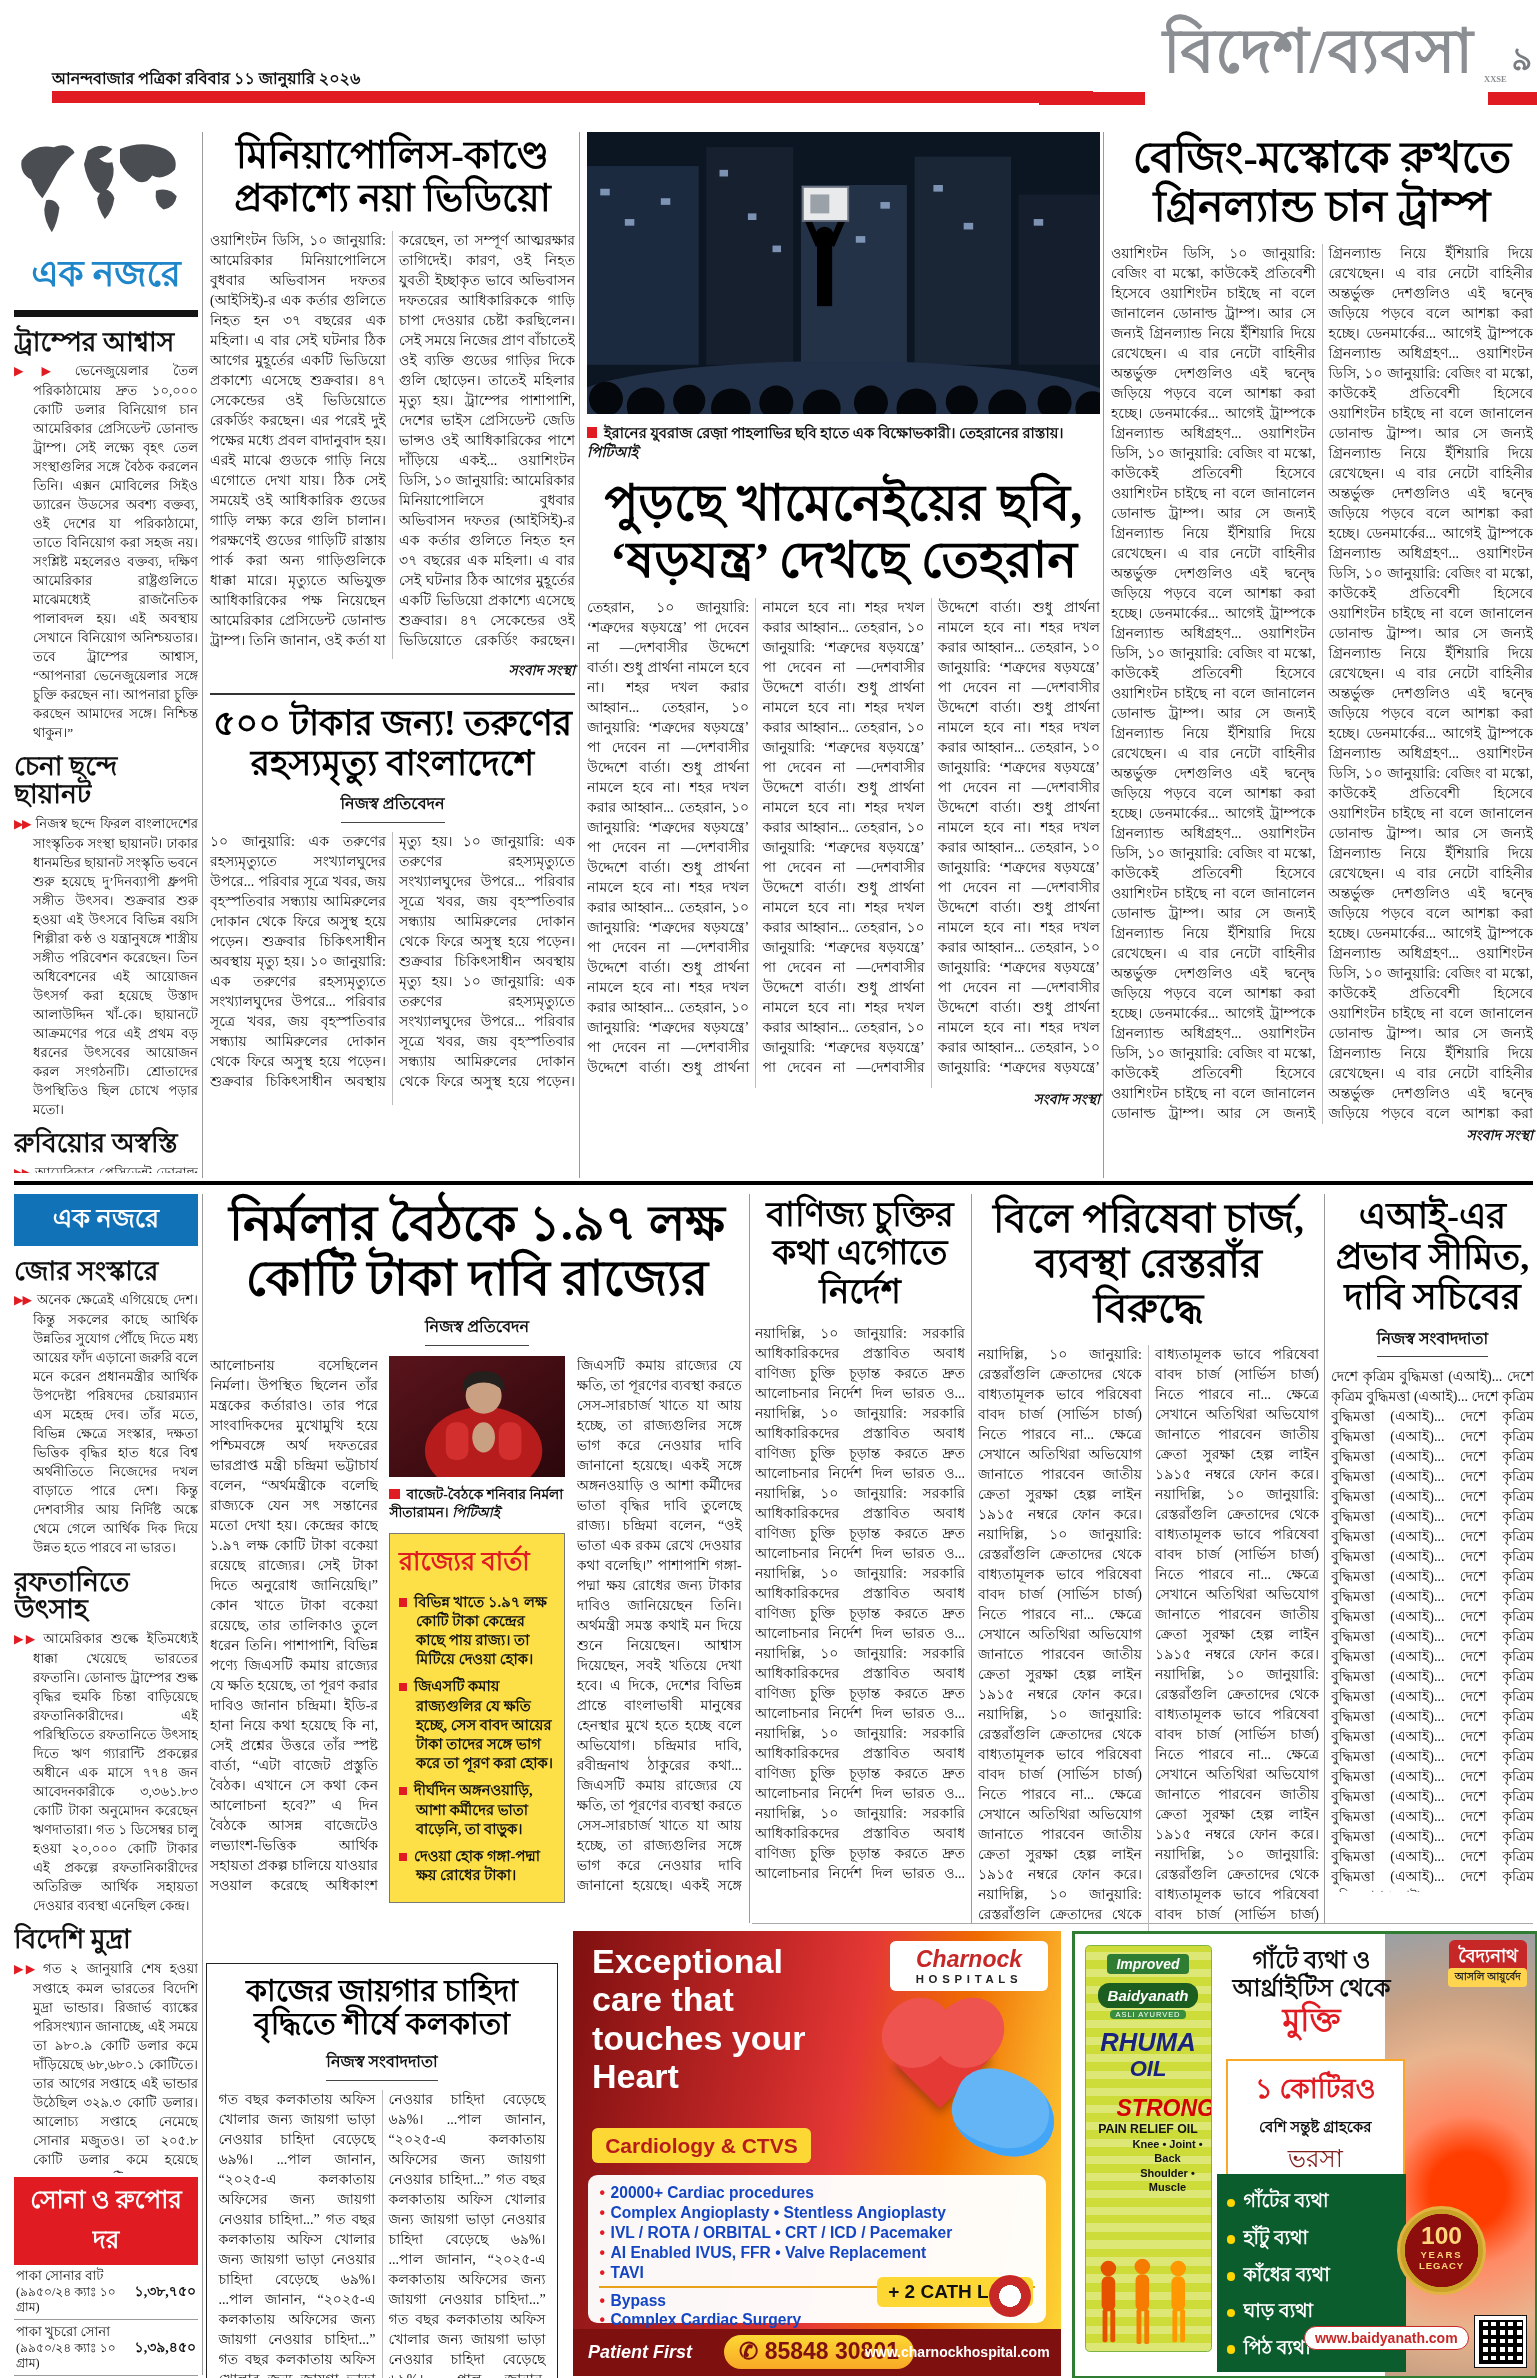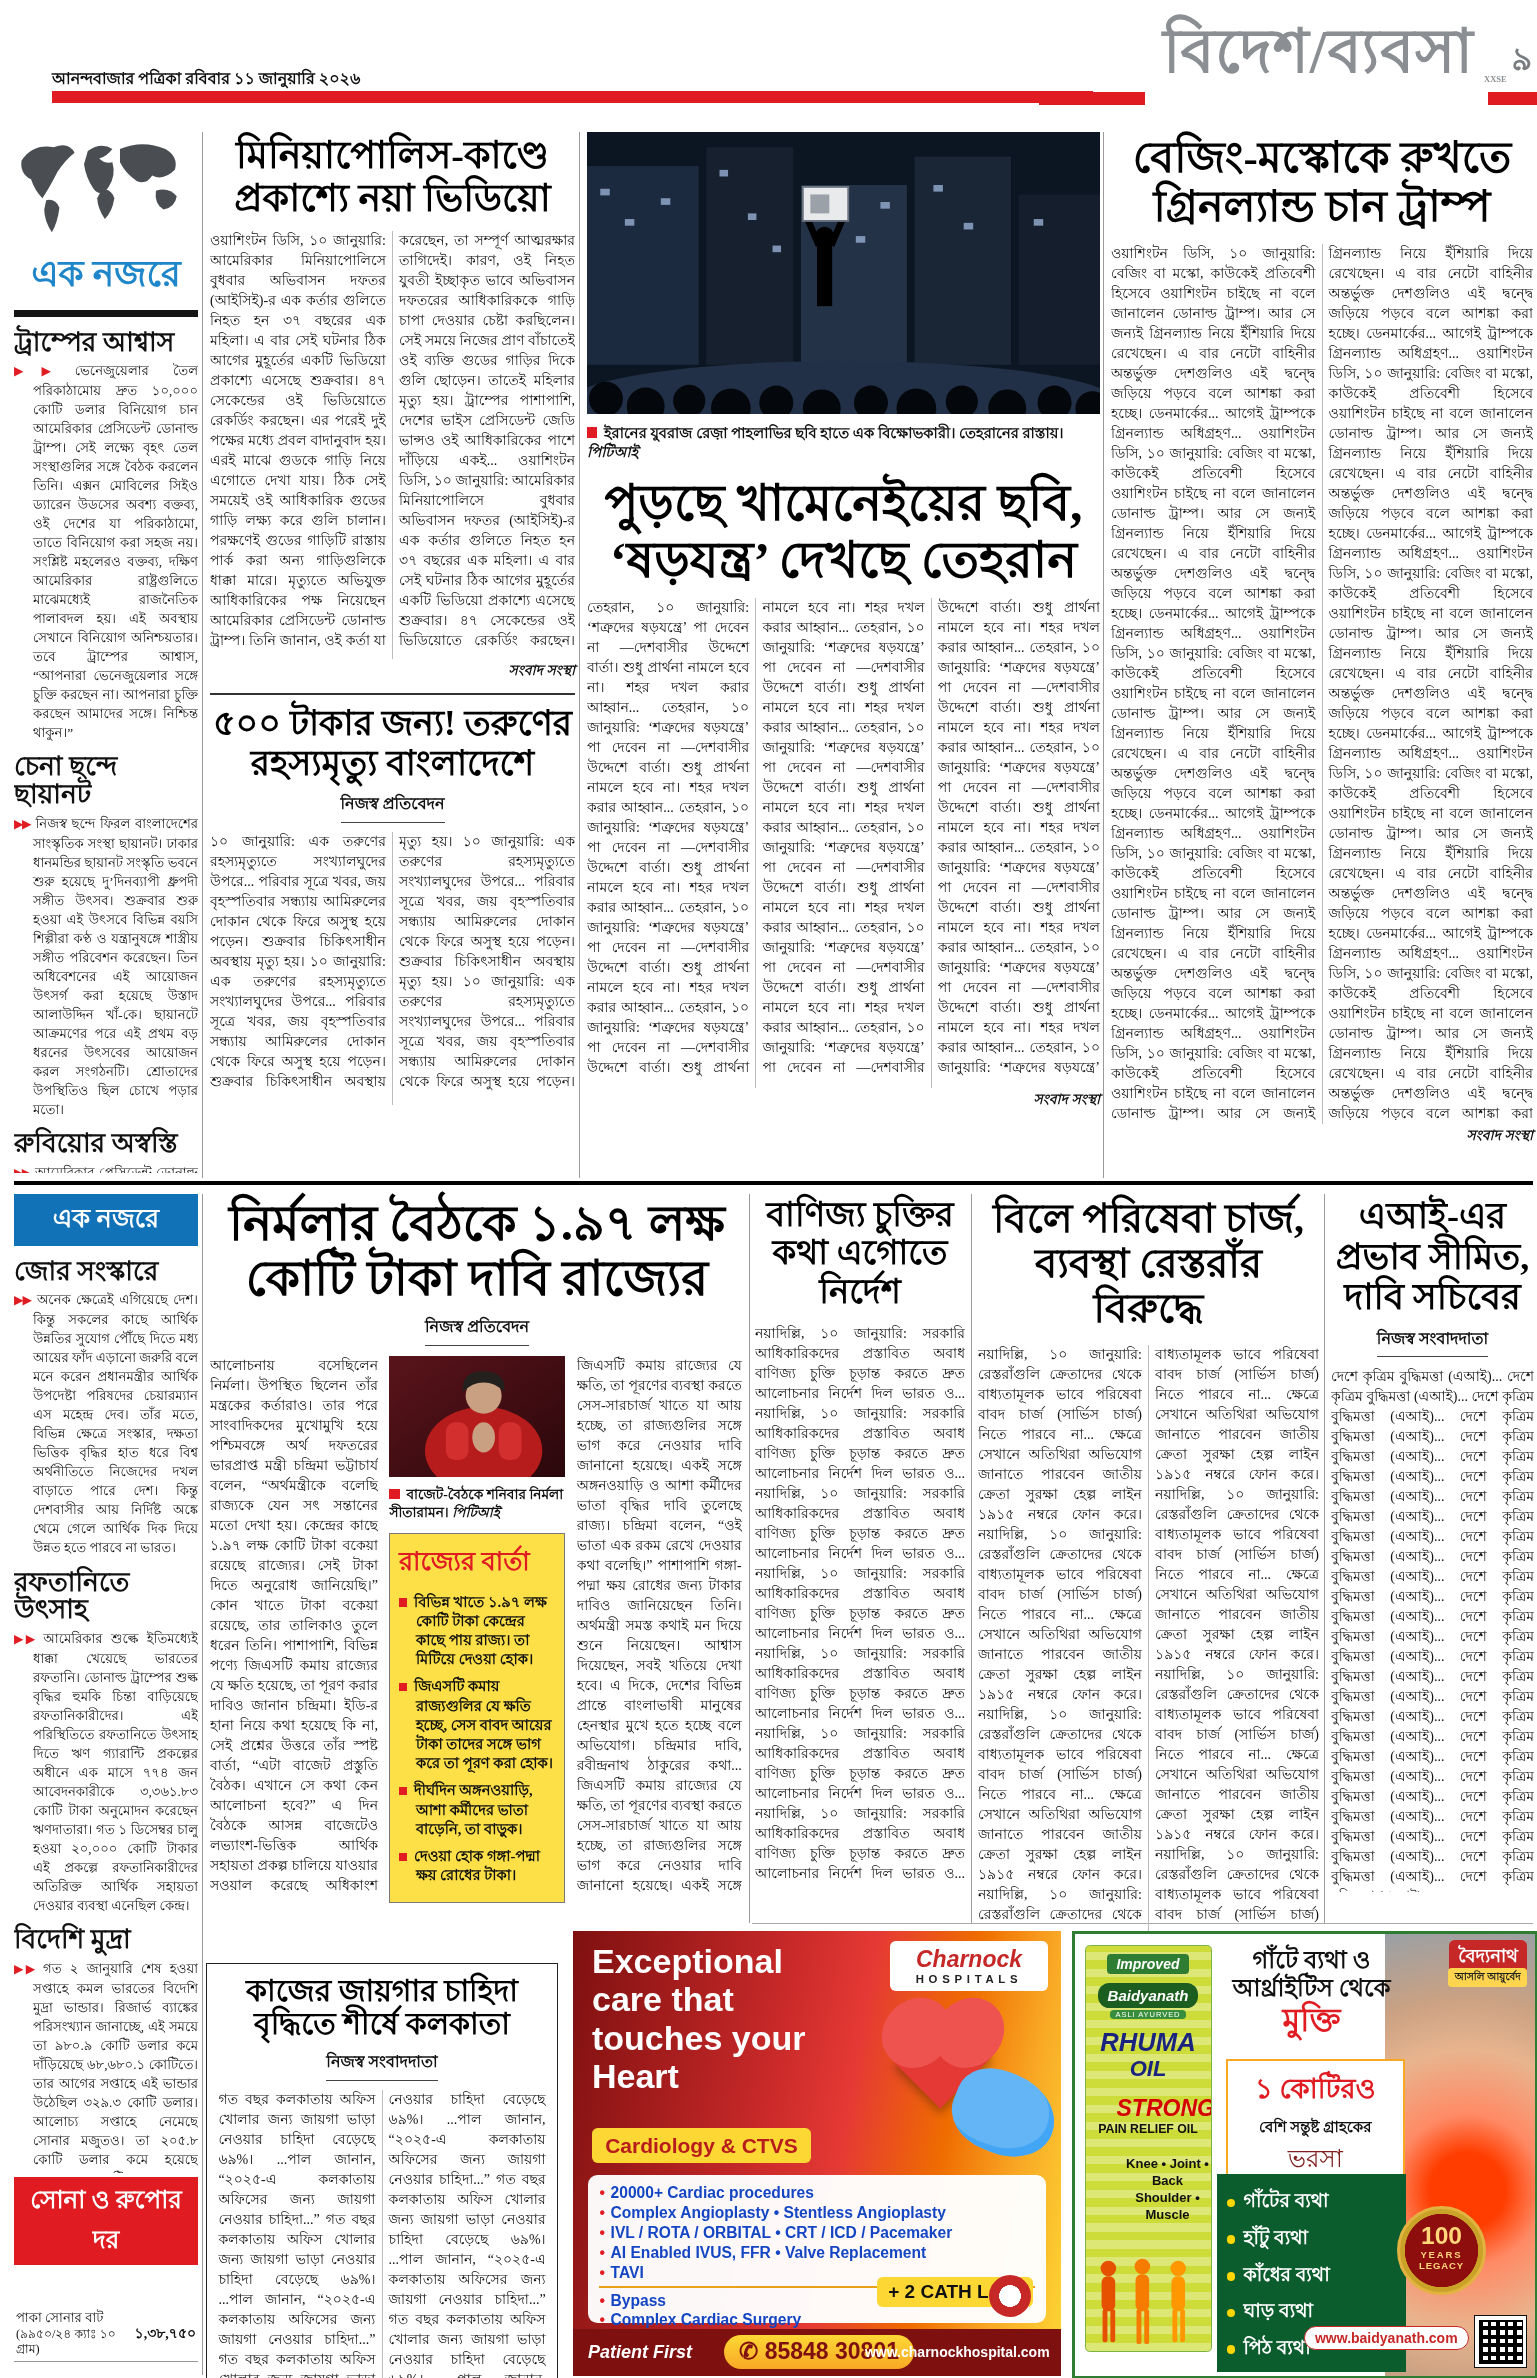--- a/index.html
+++ b/index.html
@@ -28,21 +28,21 @@
   .rail-badge{background:#1272b8;color:#fff;font-size:25.6px;font-weight:900;text-align:center;
         padding:4.7px 0;margin-bottom:5.7px;}
   .brief h3{font-size:26.5px;font-weight:900;margin:11.4px 0 4.7px;line-height:1.05;}
   .brief p{font-size:13.2px;line-height:19px;text-align:justify;margin:0 0 1.9px;
         padding-left:19px;text-indent:-19px;}
   .bullet2{color:#e01b22;font-size:12.3px;letter-spacing:-2.8px;margin-right:5.7px;}
   
   .gold{left:14px;top:2177px;width:184px;}
   .gold-title{background:#e01b22;color:#fff;font-weight:900;font-size:24.6px;text-align:center;padding:3.8px 1.9px;}
   .gold-row{display:flex;justify-content:space-between;align-items:center;border-bottom:0.9px solid #999;
-        padding:3.8px 1.9px;font-size:13.2px;margin-top:42px;}
+        padding:3.8px 1.9px;font-size:13.2px;}
   .gold-row .lbl{line-height:1.25;}
   .gold-row .sub{font-size:12.3px;}
   .gold-row .val{font-weight:bold;font-size:14px;white-space:nowrap;margin-left:3.8px;}
   
   .headline{font-weight:900;text-align:center;line-height:1.13;color:#000;}
   .byline{text-align:center;font-weight:bold;font-size:16px;margin:7.6px 0 9.5px;}
   .byline span{display:inline-block;border-bottom:1.9px solid #444;padding-bottom:3.8px;}
   .bodytext{font-size:14px;line-height:20px;text-align:justify;overflow:hidden;column-fill:auto;}
   .c2{column-count:2;column-gap:13.2px;column-rule:0.9px solid #bbb;}
   .c3{column-count:3;column-gap:13.2px;column-rule:0.9px solid #bbb;}
@@ -104,21 +104,21 @@
        font-family:"Liberation Sans",sans-serif;overflow:hidden;}
   .pack .improved{display:inline-block;background:#2e7d32;color:#fff;font-weight:bold;font-style:italic;
        font-size:14px;padding:1.9px 9.5px;border-radius:3.8px;margin-top:7.6px;}
   .pack .plogo{margin:9.5px auto 1.9px;width:100px;background:#1b5e20;color:#fff;border-radius:11.4px;
        font-size:15px;font-weight:900;font-style:italic;padding:3.8px 0;}
   .pack .plogosub{font-size:7.6px;letter-spacing:0.9px;color:#fff;background:#388e3c;width:76px;margin:0 auto;border-radius:3.8px;}
   .pack .rhuma{color:#1a237e;font-weight:900;font-style:italic;font-size:25.6px;margin-top:11.4px;line-height:1;}
   .pack .oil{color:#1a237e;font-weight:900;font-style:italic;font-size:22px;}
   .pack .strong{color:#d50000;font-weight:900;font-style:italic;font-size:23px;margin-top:13.2px;padding-left:31px;}
   .pack .pain{color:#111;font-weight:900;font-size:12.3px;}
-  .pack .parts{color:#111;font-weight:bold;font-size:13px;margin-top:20px;line-height:1.3;padding-left:39px;}
+  .pack .parts{color:#111;font-weight:bold;font-size:11px;margin-top:1px;line-height:1.3;padding-left:39px;}
   .figures{position:absolute;bottom:3.8px;left:3.8px;right:3.8px;height:97px;}
   .ad2 .hl{position:absolute;left:144px;top:13.2px;width:185px;text-align:center;font-weight:900;line-height:1.15;}
   .ad2 .hl .h1{font-size:24px;color:#111;}
   .ad2 .hl .h2{font-size:24px;color:#111;}
   .ad2 .hl .h3{font-size:32px;color:#e01b22;}
   .trust{position:absolute;left:151px;top:125px;width:167px;border:2.8px solid #f9a825;background:#fff;
        text-align:center;padding:6.6px 3.8px;}
   .trust .t1{color:#e01b22;font-weight:900;font-size:27.4px;}
   .trust .t2{color:#111;font-weight:900;font-size:15px;margin-top:1.9px;}
   .trust .t3{color:#7f1d1d;font-weight:400;font-size:24.6px;}

